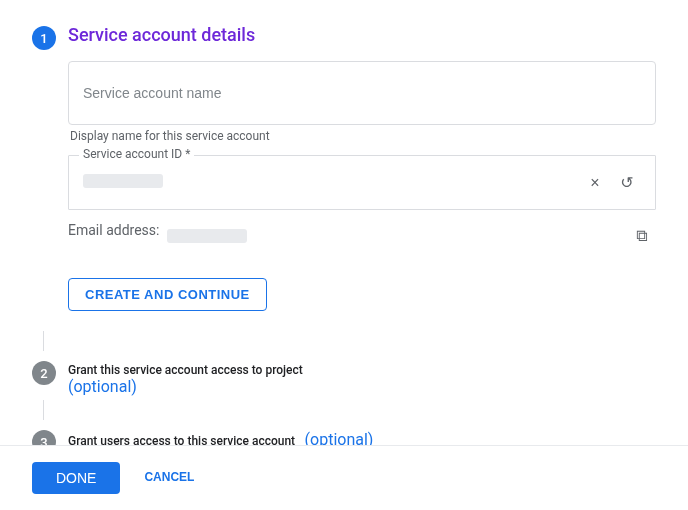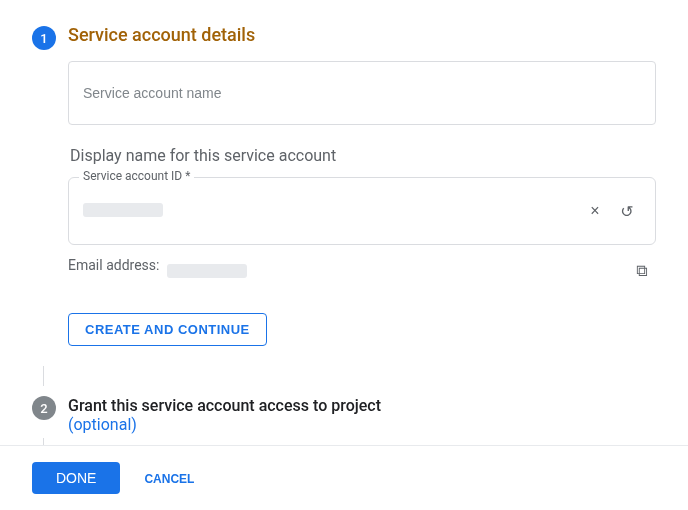--- a/index.html
+++ b/index.html
@@ -36,52 +36,52 @@
     }
     .step-number.inactive {
       background: #80868b;
     }
     .step-content {
       flex: 1;
     }
     .step-title {
       font-size: 18px;
       font-weight: 500;
-      color: #a16207;
+      color: #6d28d9;
       margin-bottom: 16px;
     }
     .form-group {
       margin-bottom: 12px;
     }
     .text-input {
       width: 100%;
       height: 64px;
       border: 1px solid #dadce0;
       border-radius: 4px;
       padding: 12px 14px;
       font-size: 14px;
       color: #202124;
       outline: none;
       background: #fff;
     }
     .text-input::placeholder {
       color: #80868b;
     }
     .helper-text {
-      font-size: 16px;
-      color: #5f6368;
-      margin-top: 21px;
+      font-size: 12px;
+      color: #5f6368;
+      margin-top: 4px;
       padding-left: 2px;
     }
     .field-with-label {
       position: relative;
       border: 1px solid #dadce0;
-      border-radius: 6px;
+      border-radius: 1px;
       padding: 8px 14px 8px 14px;
-      height: 68px;
+      height: 55px;
       display: flex;
       align-items: center;
     }
     .field-with-label .floating-label {
       position: absolute;
       top: -9px;
       left: 10px;
       background: #fff;
       padding: 0 4px;
       font-size: 12px;
@@ -152,37 +152,37 @@
       cursor: pointer;
       text-transform: uppercase;
       text-align: right;
     }
     .step2-row {
       display: flex;
       align-items: flex-start;
       margin-top: 8px;
     }
     .step2-title {
-      font-size: 16px;
+      font-size: 12px;
       font-weight: 500;
       color: #202124;
     }
     .optional-text {
       color: #1a73e8;
       font-size: 16px;
       font-weight: 400;
     }
     .step3-optional {
       color: #1a73e8;
       font-size: 16px;
       font-weight: 400;
     }
     .bottom-bar {
       display: flex;
-      align-items: flex-end;
+      align-items: flex-start;
       padding: 16px 32px;
       border-top: 1px solid #e8eaed;
       margin-top: 24px;
       position: fixed;
       bottom: 0;
       left: 0;
       width: 688px;
       background: #fff;
     }
     .done-btn {

